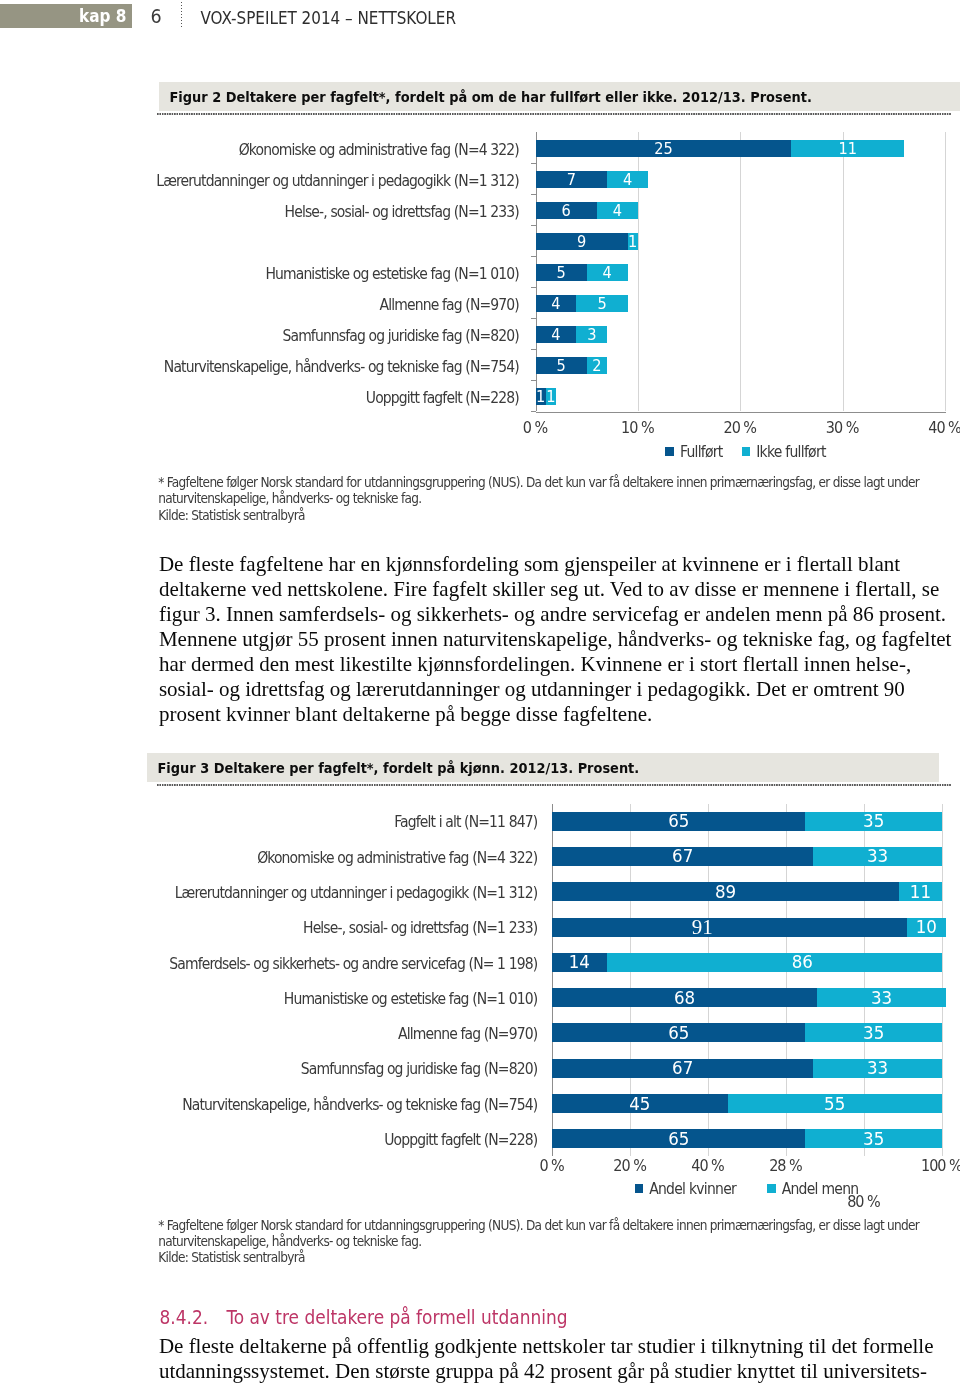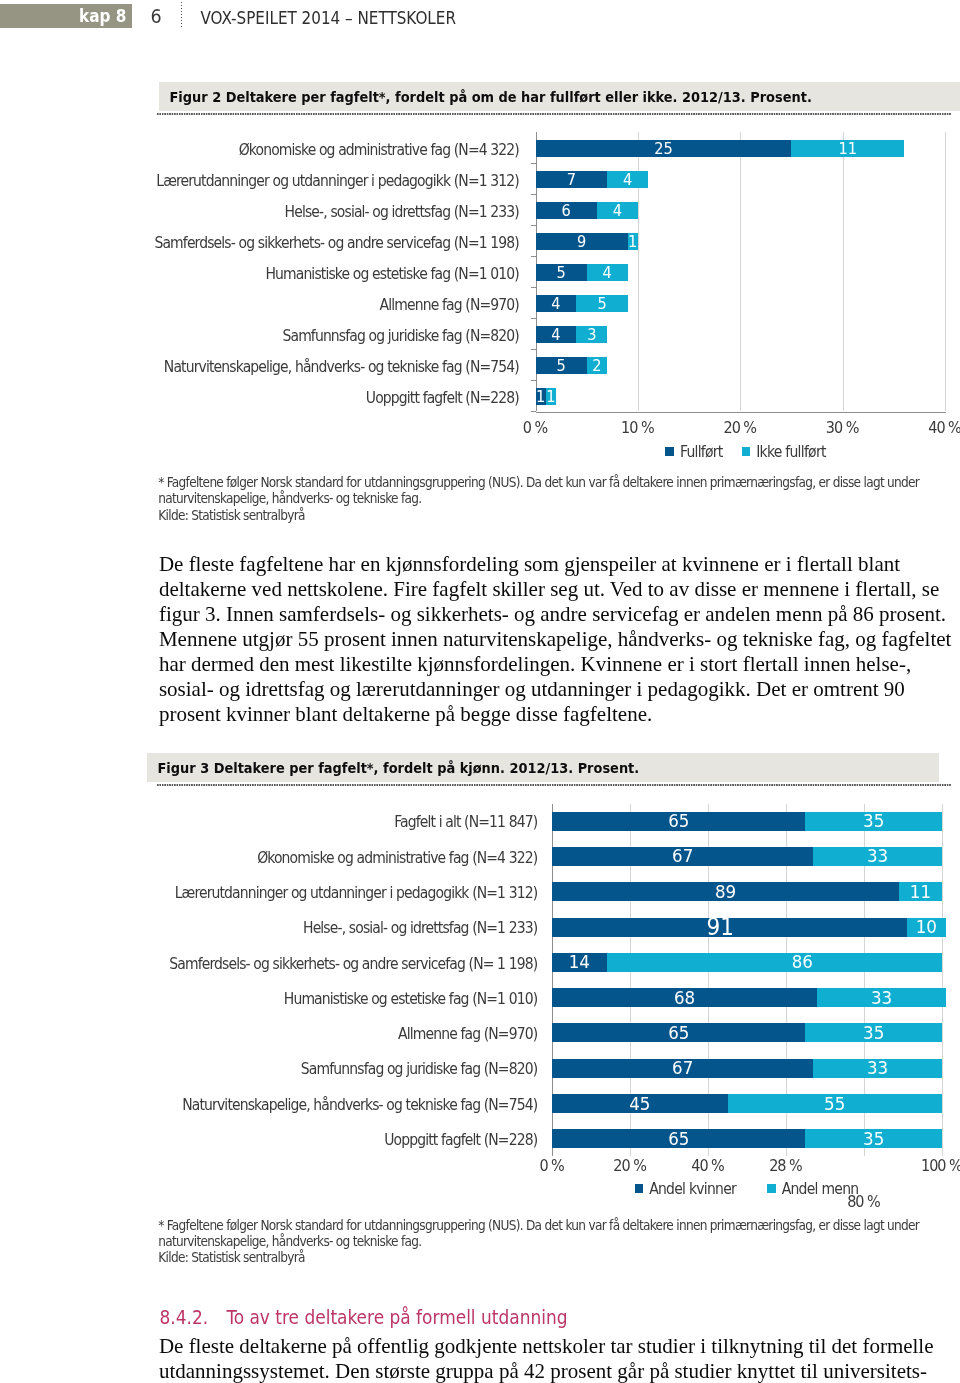--- a/index.html
+++ b/index.html
@@ -92,21 +92,20 @@
       <div class="bar-val" style="left: 535.5px; top: 50.6px; width: 71.6625px; line-height: 17px; font-size: 16.2px;">7</div>
       <div class="bar" style="left: 607.163px; top: 50.6px; width: 40.95px; height: 17px; background: rgb(16, 175, 209);"></div>
       <div class="bar-val" style="left: 607.163px; top: 50.6px; width: 40.95px; line-height: 17px; font-size: 16.2px;">4</div>
       <div class="tickmark" style="left: 530.5px; top: 104.9px; width: 5px; height: 1px; background: rgb(141, 141, 141);"></div>
       <div class="cat-label" style="right: 441.1px; top: 83.35px;">Helse-, sosial- og idrettsfag (N=1 233)</div>
       <div class="bar" style="left: 535.5px; top: 81.6px; width: 61.425px; height: 17px; background: rgb(5, 85, 141);"></div>
       <div class="bar-val" style="left: 535.5px; top: 81.6px; width: 61.425px; line-height: 17px; font-size: 16.2px;">6</div>
       <div class="bar" style="left: 596.925px; top: 81.6px; width: 40.95px; height: 17px; background: rgb(16, 175, 209);"></div>
       <div class="bar-val" style="left: 596.925px; top: 81.6px; width: 40.95px; line-height: 17px; font-size: 16.2px;">4</div>
       <div class="tickmark" style="left: 530.5px; top: 135.9px; width: 5px; height: 1px; background: rgb(141, 141, 141);"></div>
-      <div class="cat-label" style="right: 441.1px; top: 114.35px;">Samferdsels- og sikkerhets- og andre servicefag (N=1 198)</div>
       <div class="bar" style="left: 535.5px; top: 112.6px; width: 92.1375px; height: 17px; background: rgb(5, 85, 141);"></div>
       <div class="bar-val" style="left: 535.5px; top: 112.6px; width: 92.1375px; line-height: 17px; font-size: 16.2px;">9</div>
       <div class="bar" style="left: 627.638px; top: 112.6px; width: 10.2375px; height: 17px; background: rgb(16, 175, 209);"></div>
       <div class="bar-val" style="left: 627.638px; top: 112.6px; width: 10.2375px; line-height: 17px; font-size: 16.2px;">1</div>
       <div class="tickmark" style="left: 530.5px; top: 166.9px; width: 5px; height: 1px; background: rgb(141, 141, 141);"></div>
       <div class="cat-label" style="right: 441.1px; top: 145.35px;">Humanistiske og estetiske fag (N=1 010)</div>
       <div class="bar" style="left: 535.5px; top: 143.6px; width: 51.1875px; height: 17px; background: rgb(5, 85, 141);"></div>
       <div class="bar-val" style="left: 535.5px; top: 143.6px; width: 51.1875px; line-height: 17px; font-size: 16.2px;">5</div>
       <div class="bar" style="left: 586.688px; top: 143.6px; width: 40.95px; height: 17px; background: rgb(16, 175, 209);"></div>
       <div class="bar-val" style="left: 586.688px; top: 143.6px; width: 40.95px; line-height: 17px; font-size: 16.2px;">4</div>
@@ -181,21 +180,21 @@
       <div class="bar-val" style="left: 552.1px; top: 54.4px; width: 261.166px; line-height: 18px; font-size: 18.5px;">67</div>
       <div class="bar" style="left: 813.266px; top: 53.9px; width: 128.634px; height: 19px; background: rgb(16, 175, 209);"></div>
       <div class="bar-val" style="left: 813.266px; top: 54.4px; width: 128.634px; line-height: 18px; font-size: 18.5px;">33</div>
       <div class="cat-label" style="right: 422.7px; top: 90.95px;">Lærerutdanninger og utdanninger i pedagogikk (N=1 312)</div>
       <div class="bar" style="left: 552.1px; top: 89.2px; width: 346.922px; height: 19px; background: rgb(5, 85, 141);"></div>
       <div class="bar-val" style="left: 552.1px; top: 89.7px; width: 346.922px; line-height: 18px; font-size: 18.5px;">89</div>
       <div class="bar" style="left: 899.022px; top: 89.2px; width: 42.878px; height: 19px; background: rgb(16, 175, 209);"></div>
       <div class="bar-val" style="left: 899.022px; top: 89.7px; width: 42.878px; line-height: 18px; font-size: 18.5px;">11</div>
       <div class="cat-label" style="right: 422.7px; top: 126.25px;">Helse-, sosial- og idrettsfag (N=1 233)</div>
       <div class="bar" style="left: 552.1px; top: 124.5px; width: 354.718px; height: 19px; background: rgb(5, 85, 141);"></div>
-      <div class="bar-val" style="left: 543px; top: 125px; width: 354.718px; line-height: 18px; font-size: 24px;">91</div>
+      <div class="bar-val" style="left: 525px; top: 125px; width: 354.718px; line-height: 18px; font-size: 21px; font-family: Liberation Serif, serif;">91</div>
       <div class="bar" style="left: 906.818px; top: 124.5px; width: 38.98px; height: 19px; background: rgb(16, 175, 209);"></div>
       <div class="bar-val" style="left: 906.818px; top: 125px; width: 38.98px; line-height: 18px; font-size: 18.5px;">10</div>
       <div class="cat-label" style="right: 422.7px; top: 161.55px;">Samferdsels- og sikkerhets- og andre servicefag (N= 1 198)</div>
       <div class="bar" style="left: 552.1px; top: 159.8px; width: 54.572px; height: 19px; background: rgb(5, 85, 141);"></div>
       <div class="bar-val" style="left: 552.1px; top: 160.3px; width: 54.572px; line-height: 18px; font-size: 18.5px;">14</div>
       <div class="bar" style="left: 606.672px; top: 159.8px; width: 335.228px; height: 19px; background: rgb(16, 175, 209);"></div>
       <div class="bar-val" style="left: 606.672px; top: 160.3px; width: 335.228px; line-height: 18px; font-size: 18.5px; padding-left: 28px;">86</div>
       <div class="cat-label" style="right: 422.7px; top: 196.85px;">Humanistiske og estetiske fag (N=1 010)</div>
       <div class="bar" style="left: 552.1px; top: 195.1px; width: 265.064px; height: 19px; background: rgb(5, 85, 141);"></div>
       <div class="bar-val" style="left: 552.1px; top: 195.6px; width: 265.064px; line-height: 18px; font-size: 18.5px;">68</div>

